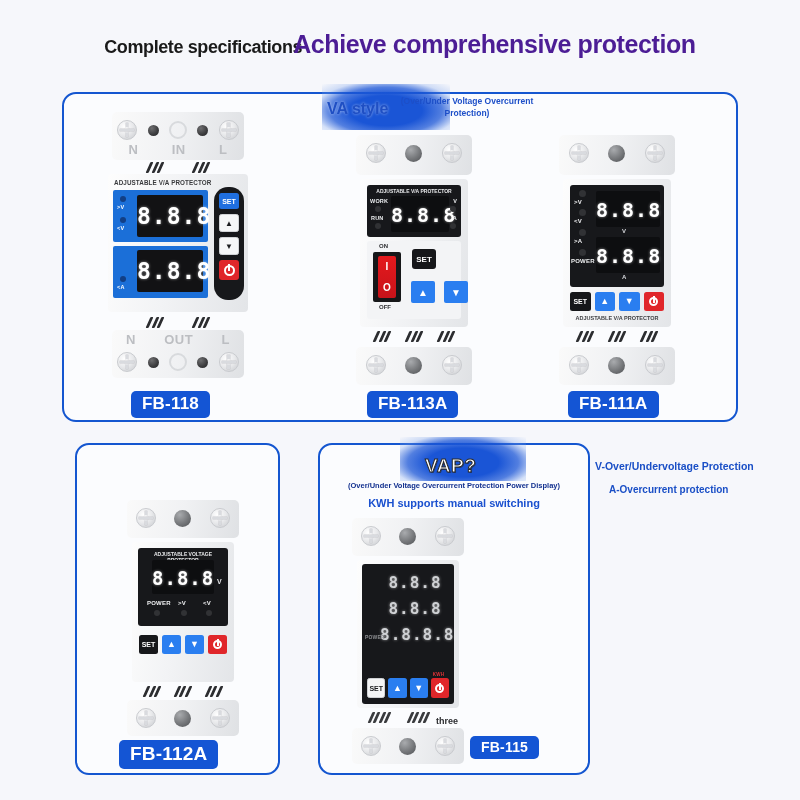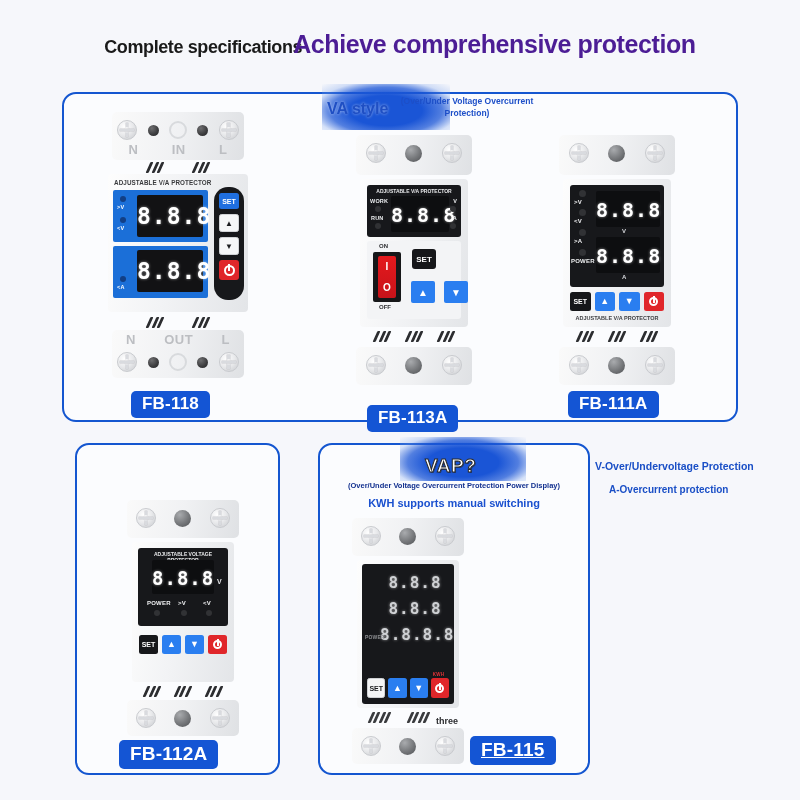--- a/index.html
+++ b/index.html
@@ -89,24 +89,24 @@
 
   
   .badge {
     position: absolute;
     background: #1455d4; color: #ffffff;
     font-size: 17px; font-weight: bold;
     border-radius: 5px; padding: 3px 11px 4px 11px;
     letter-spacing: 0.2px; white-space: nowrap;
   }
   #badge-118  { left: 131px; top: 391px; }
-  #badge-113a { left: 367px; top: 405px; text-align: center; }
+  #badge-113a { left: 367px; top: 391px; text-align: center; }
   #badge-111a { left: 568px; top: 391px; }
   #badge-112a { left: 119px; top: 740px; font-size: 19px; }
-  #badge-115  { left: 470px; top: 736px; font-size: 19px; text-decoration: underline; }
+  #badge-115  { left: 470px; top: 736px; font-size: 14px; }
 
   
   .device { position: absolute; }
   .dev-body {
     position: absolute; left: 0; right: 0;
     background: linear-gradient(100deg,#fdfdfd 0%,#f2f3f5 46%,#e3e5e8 100%);
     border-radius: 4px;
   }
   .cap {
     position: absolute; left: 0; right: 0; height: 46px;

